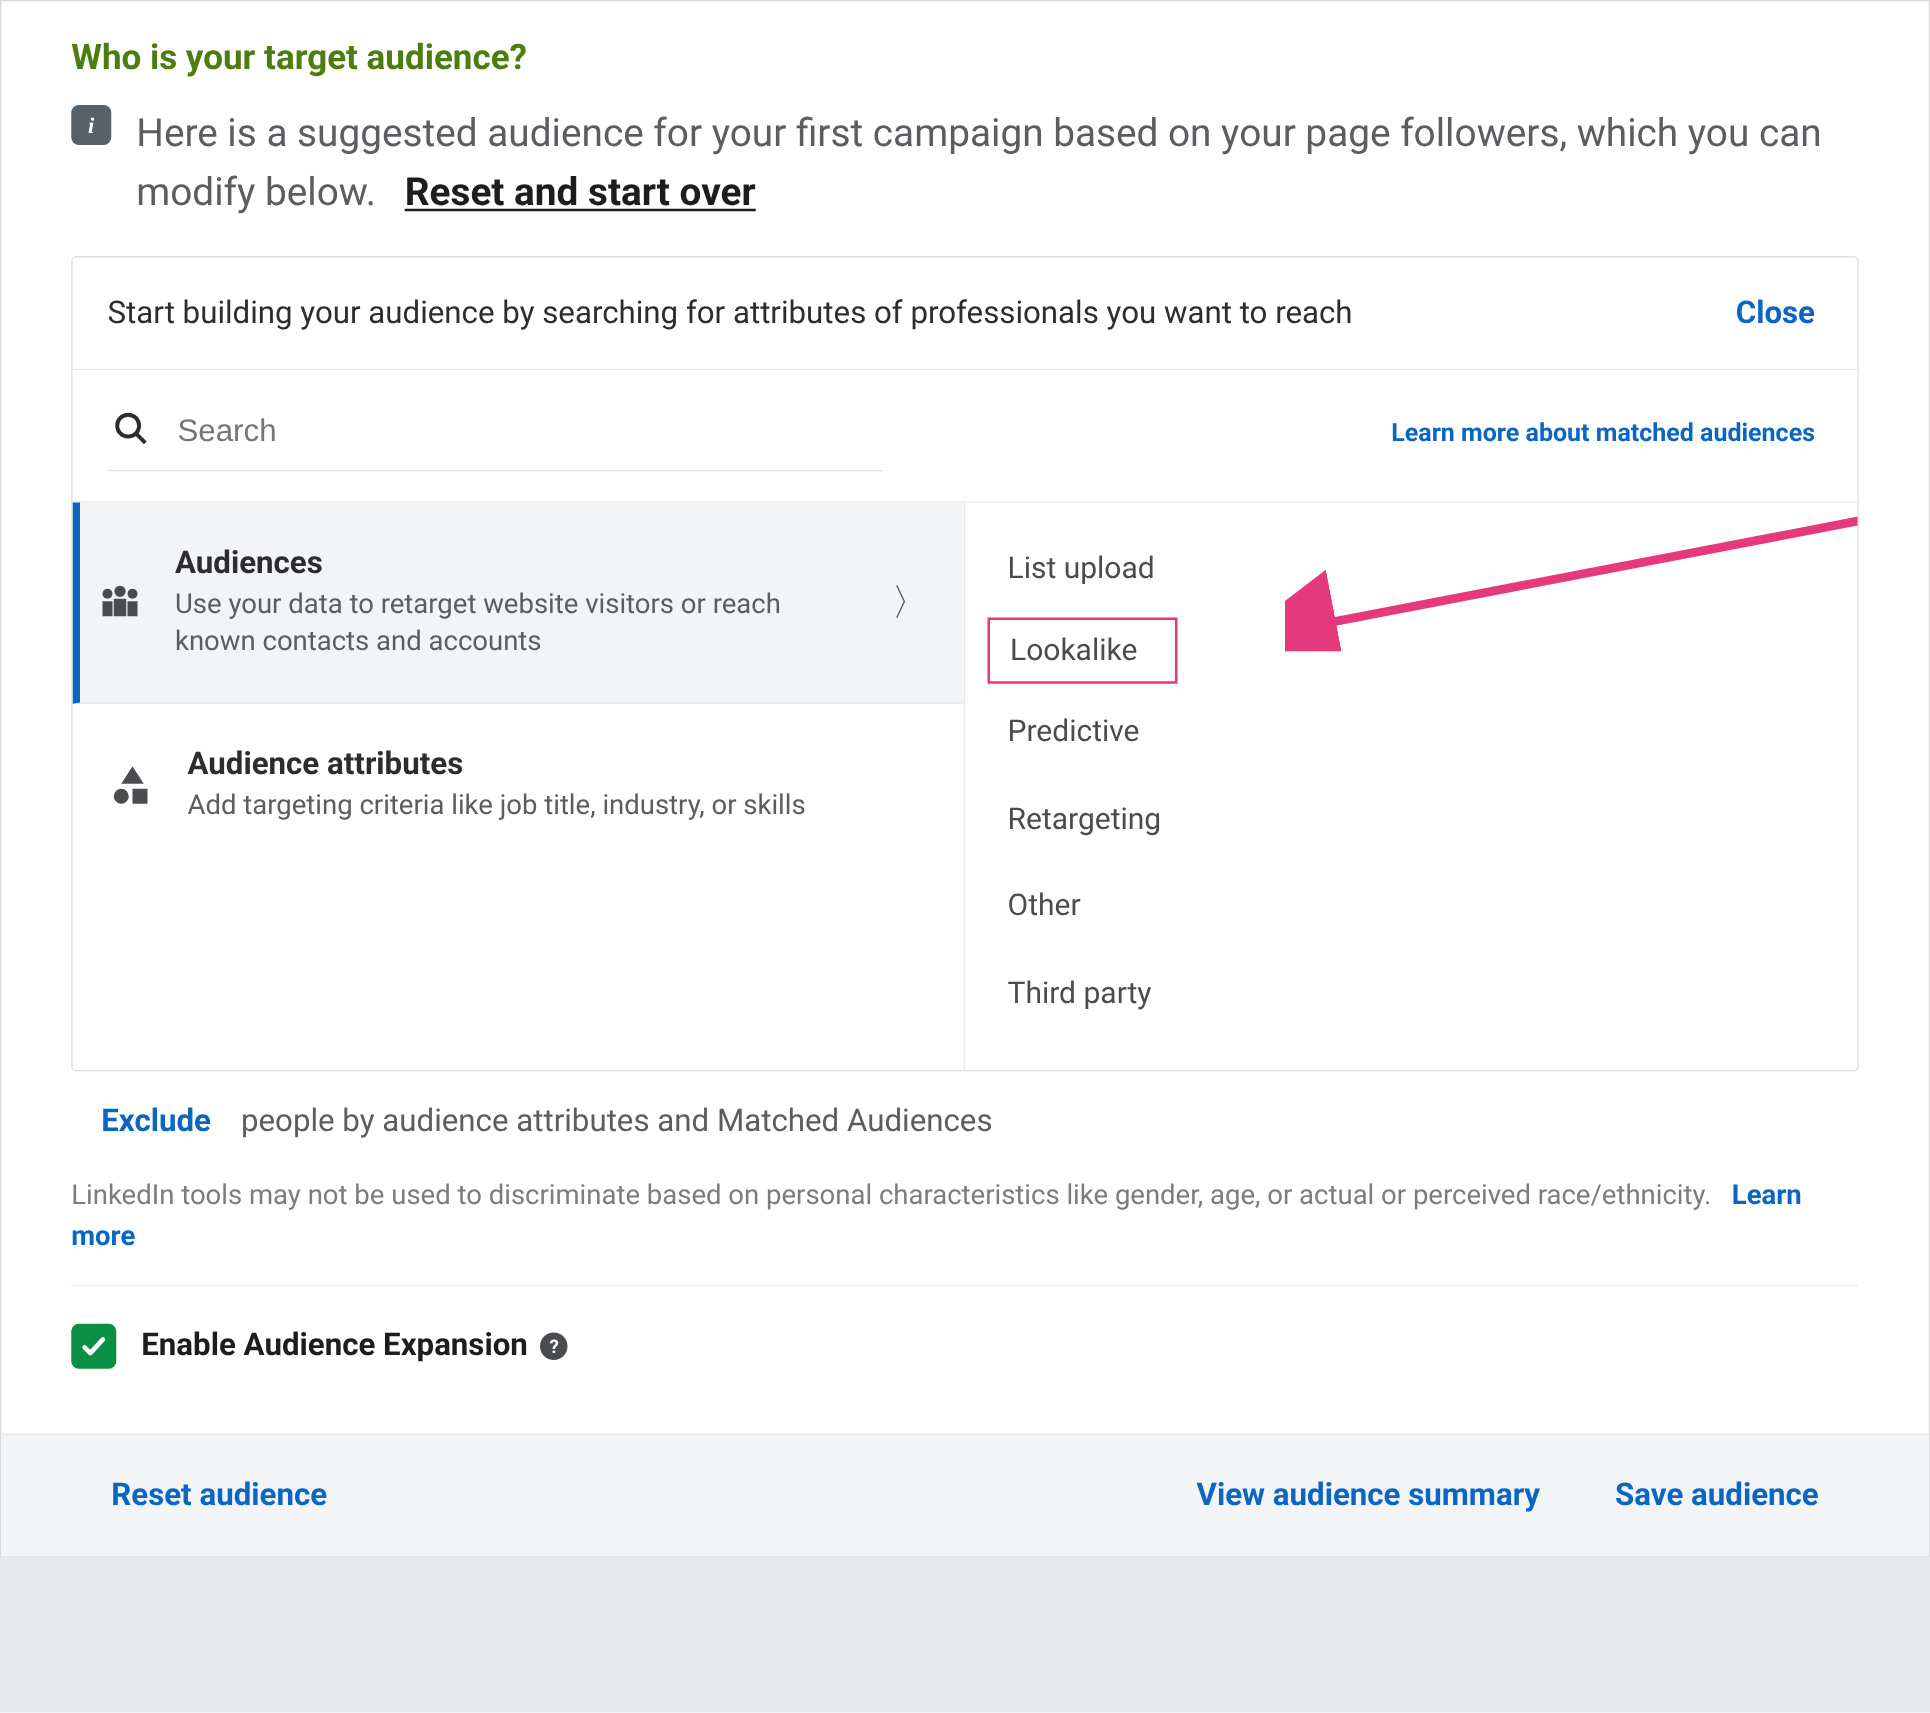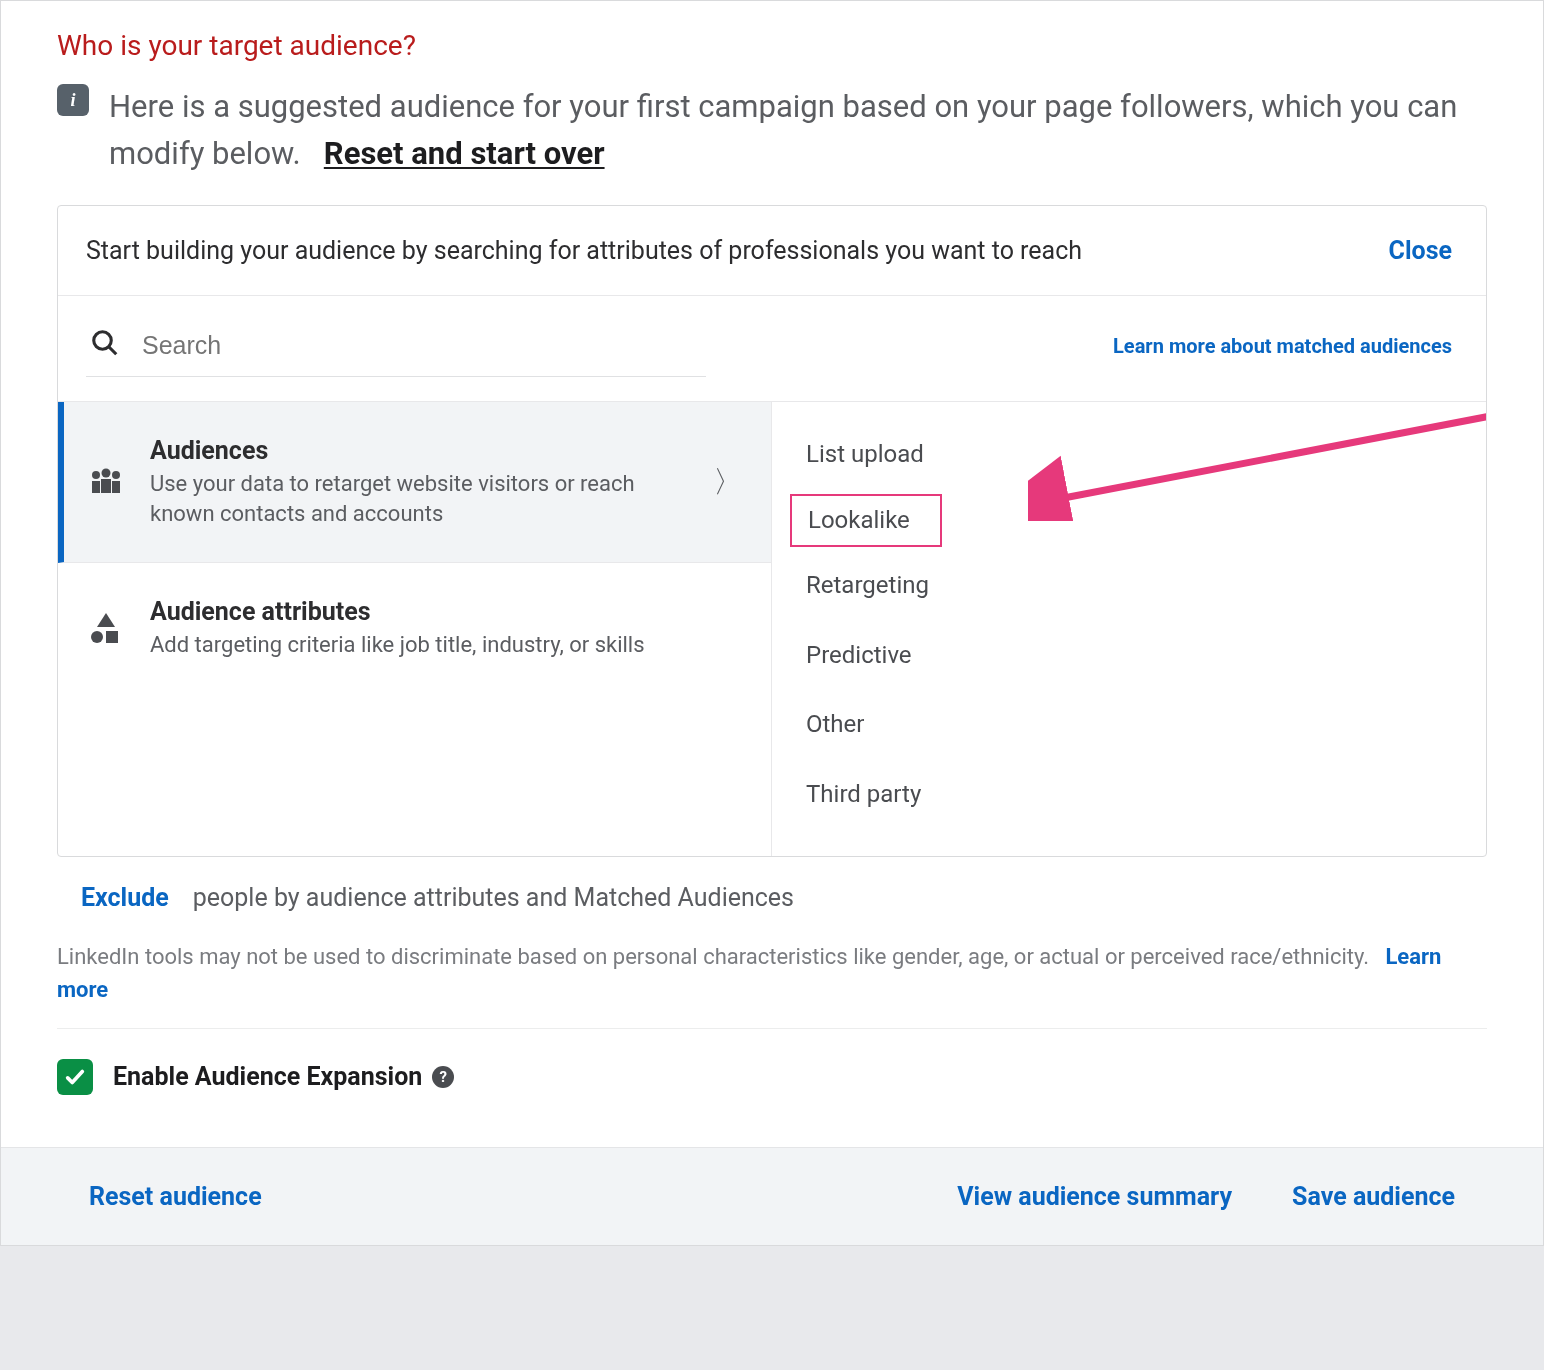--- a/index.html
+++ b/index.html
@@ -11,22 +11,22 @@
   }
   .outer {
     background: #fff;
     margin: 0 auto;
     width: 1544px;
     padding: 28px 56px 0 56px;
     border: 1px solid #d9dadc;
   }
   .page-title {
     font-size: 28px;
-    font-weight: 400;
-    color: #b91c1c;
+    font-weight: 700;
+    color: #4d7c0f;
     margin-bottom: 22px;
   }
   .info-row {
     display: flex;
     align-items: flex-start;
     gap: 20px;
     margin-bottom: 28px;
   }
   .info-badge {
     width: 32px;
@@ -121,21 +121,21 @@
     padding: 34px 28px 34px 28px;
     display: flex;
     align-items: center;
     gap: 24px;
     position: relative;
     cursor: pointer;
   }
   .left-item.active {
     background: #f2f4f6;
     border-left: 6px solid #0a66c2;
-    padding-left: 22px;
+    padding-left: 12px;
     border-bottom: 1px solid #e8e8ea;
   }
   .left-item .item-icon {
     width: 40px;
     display:flex;
     align-items:center;
     justify-content:center;
     flex-shrink:0;
   }
   .left-item .item-text .item-title {
@@ -331,22 +331,22 @@
             <div class="item-title">Audience attributes</div>
             <div class="item-desc">Add targeting criteria like job title, industry, or skills</div>
           </div>
         </div>
 
       </div>
 
       <div class="right-col">
         <div class="right-item">List upload</div>
         <div><div class="right-item highlighted">Lookalike</div></div>
+        <div class="right-item">Predictive</div>
         <div class="right-item">Retargeting</div>
-        <div class="right-item">Predictive</div>
         <div class="right-item">Other</div>
         <div class="right-item">Third party</div>
       </div>
     </div>
 
     <svg class="arrow-annotation" style="left:970px; top:195px;" width="540" height="120" viewBox="0 0 540 120">
       <defs>
         <marker id="ah" markerWidth="14" markerHeight="14" refX="3" refY="6" orient="auto">
           <polygon points="0,0 12,6 0,12" fill="#e6397b"></polygon>
         </marker>

